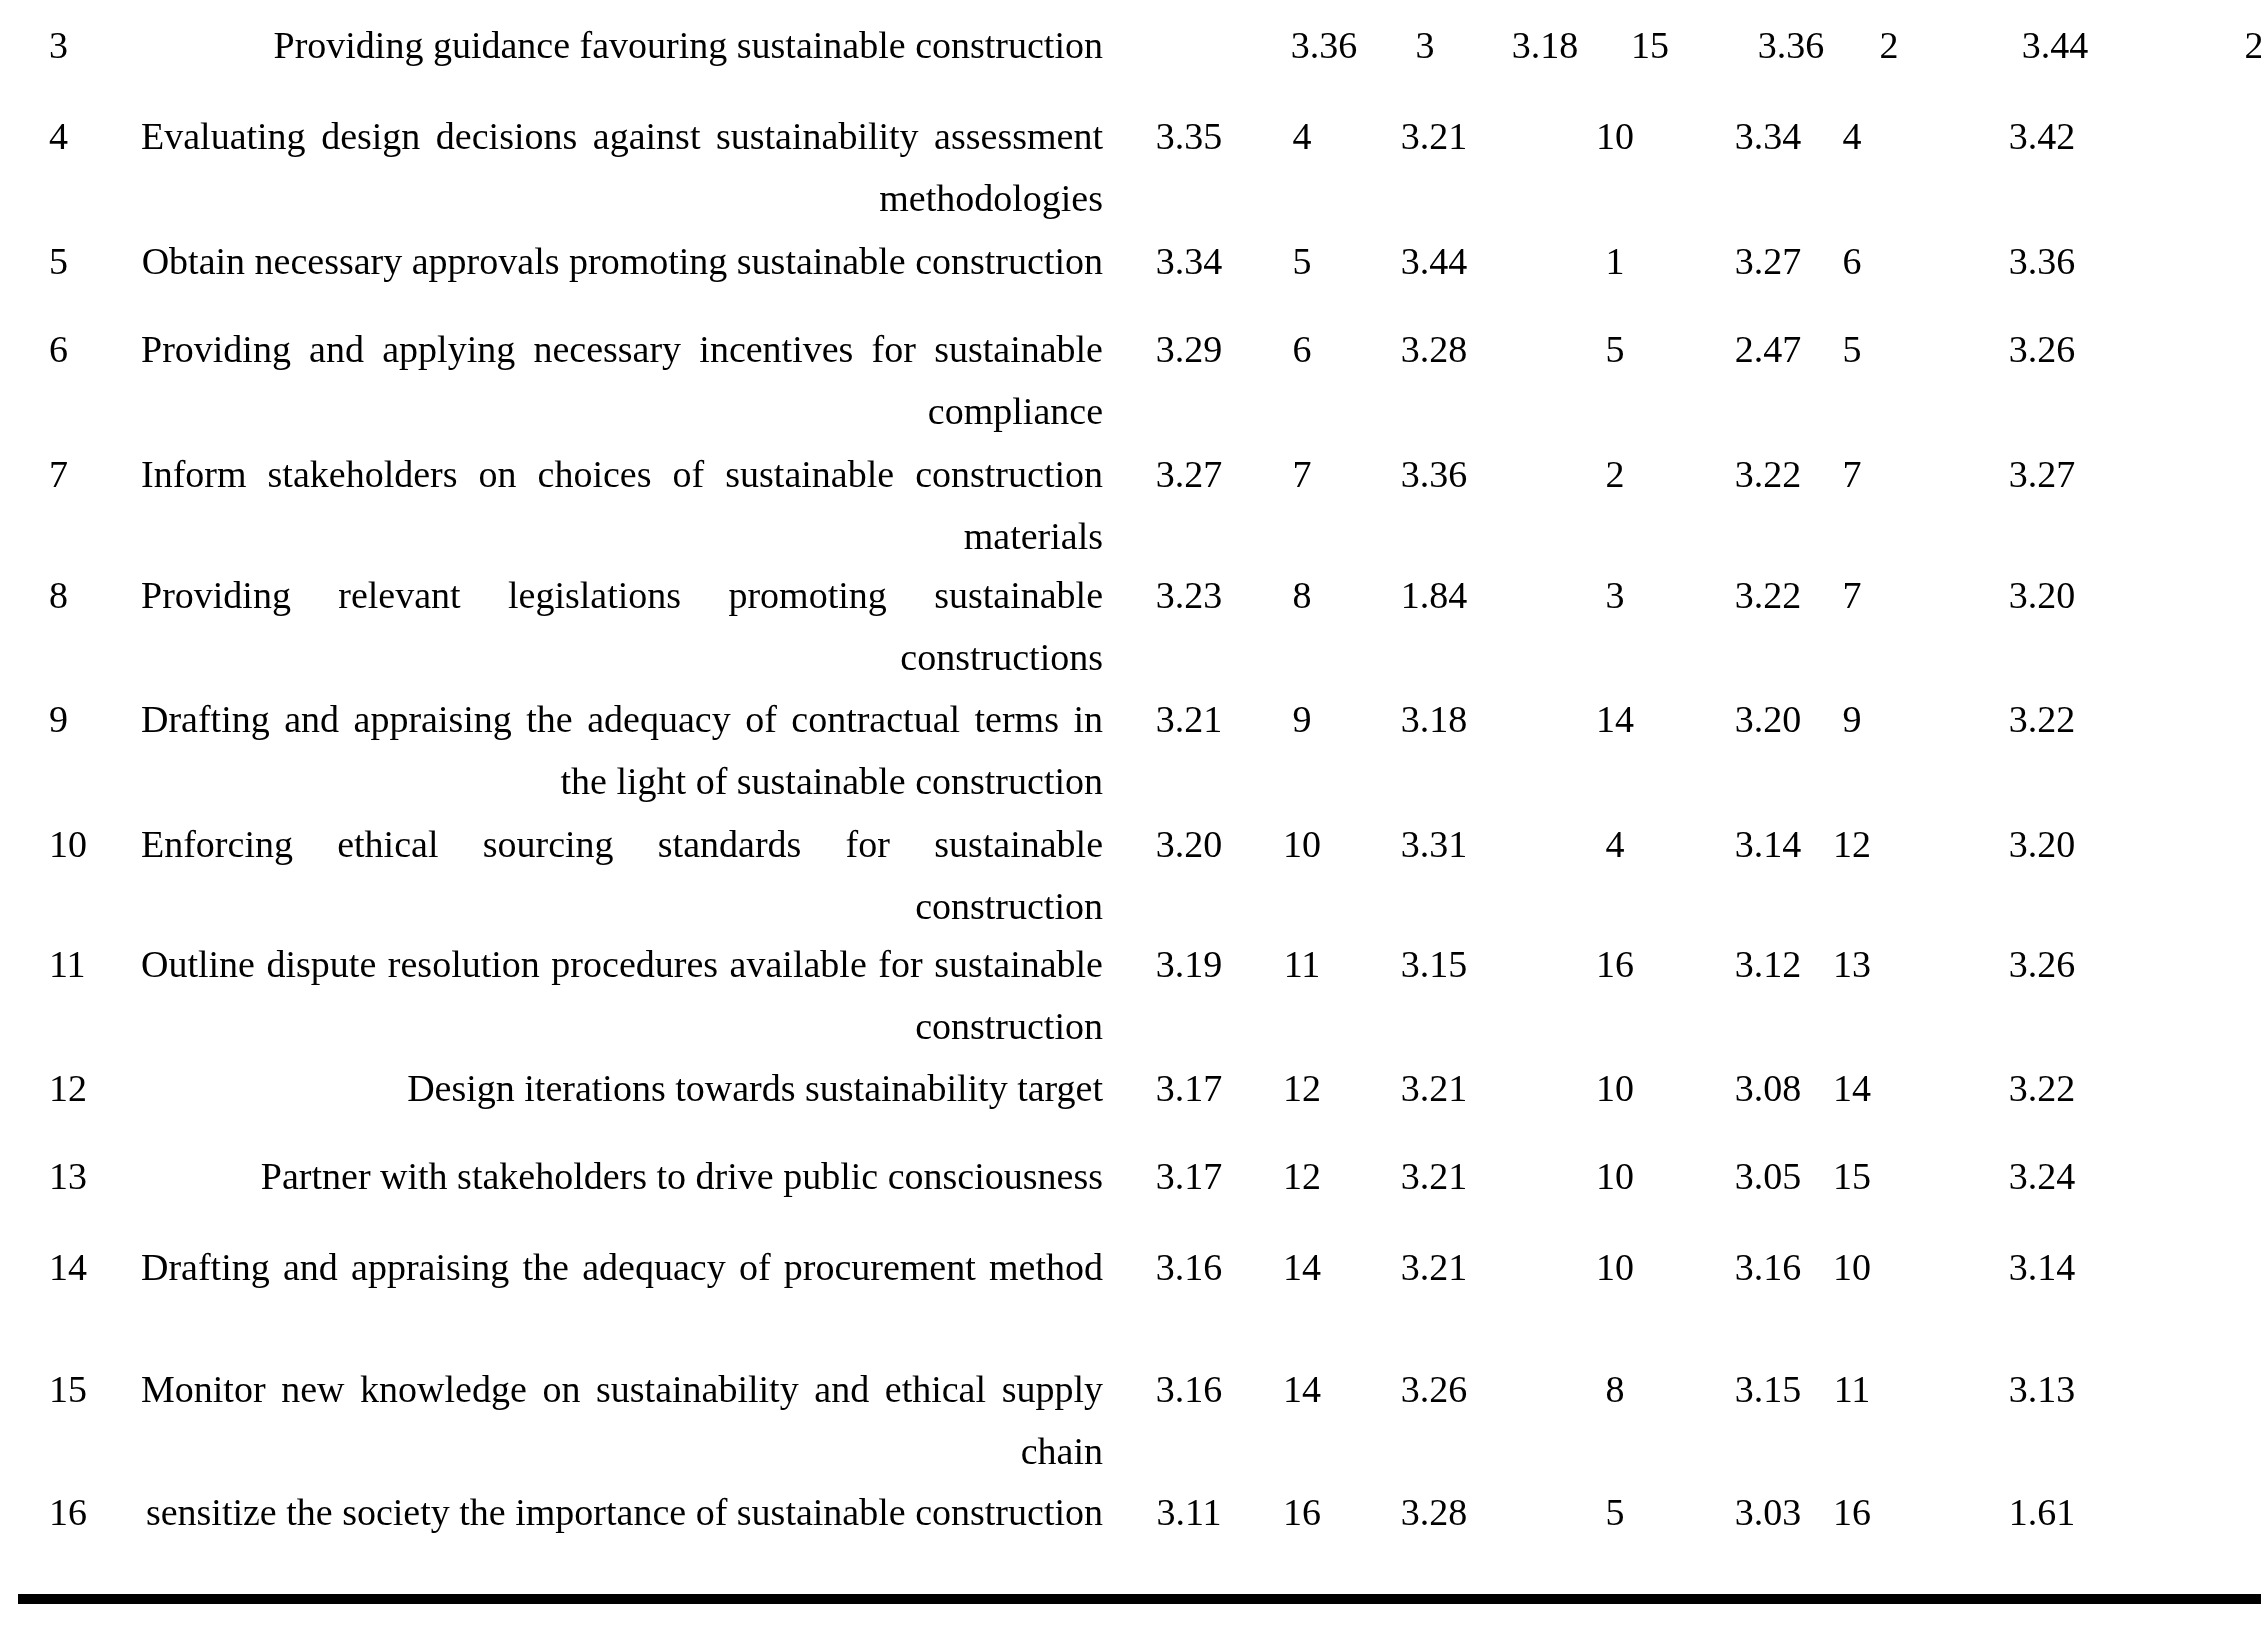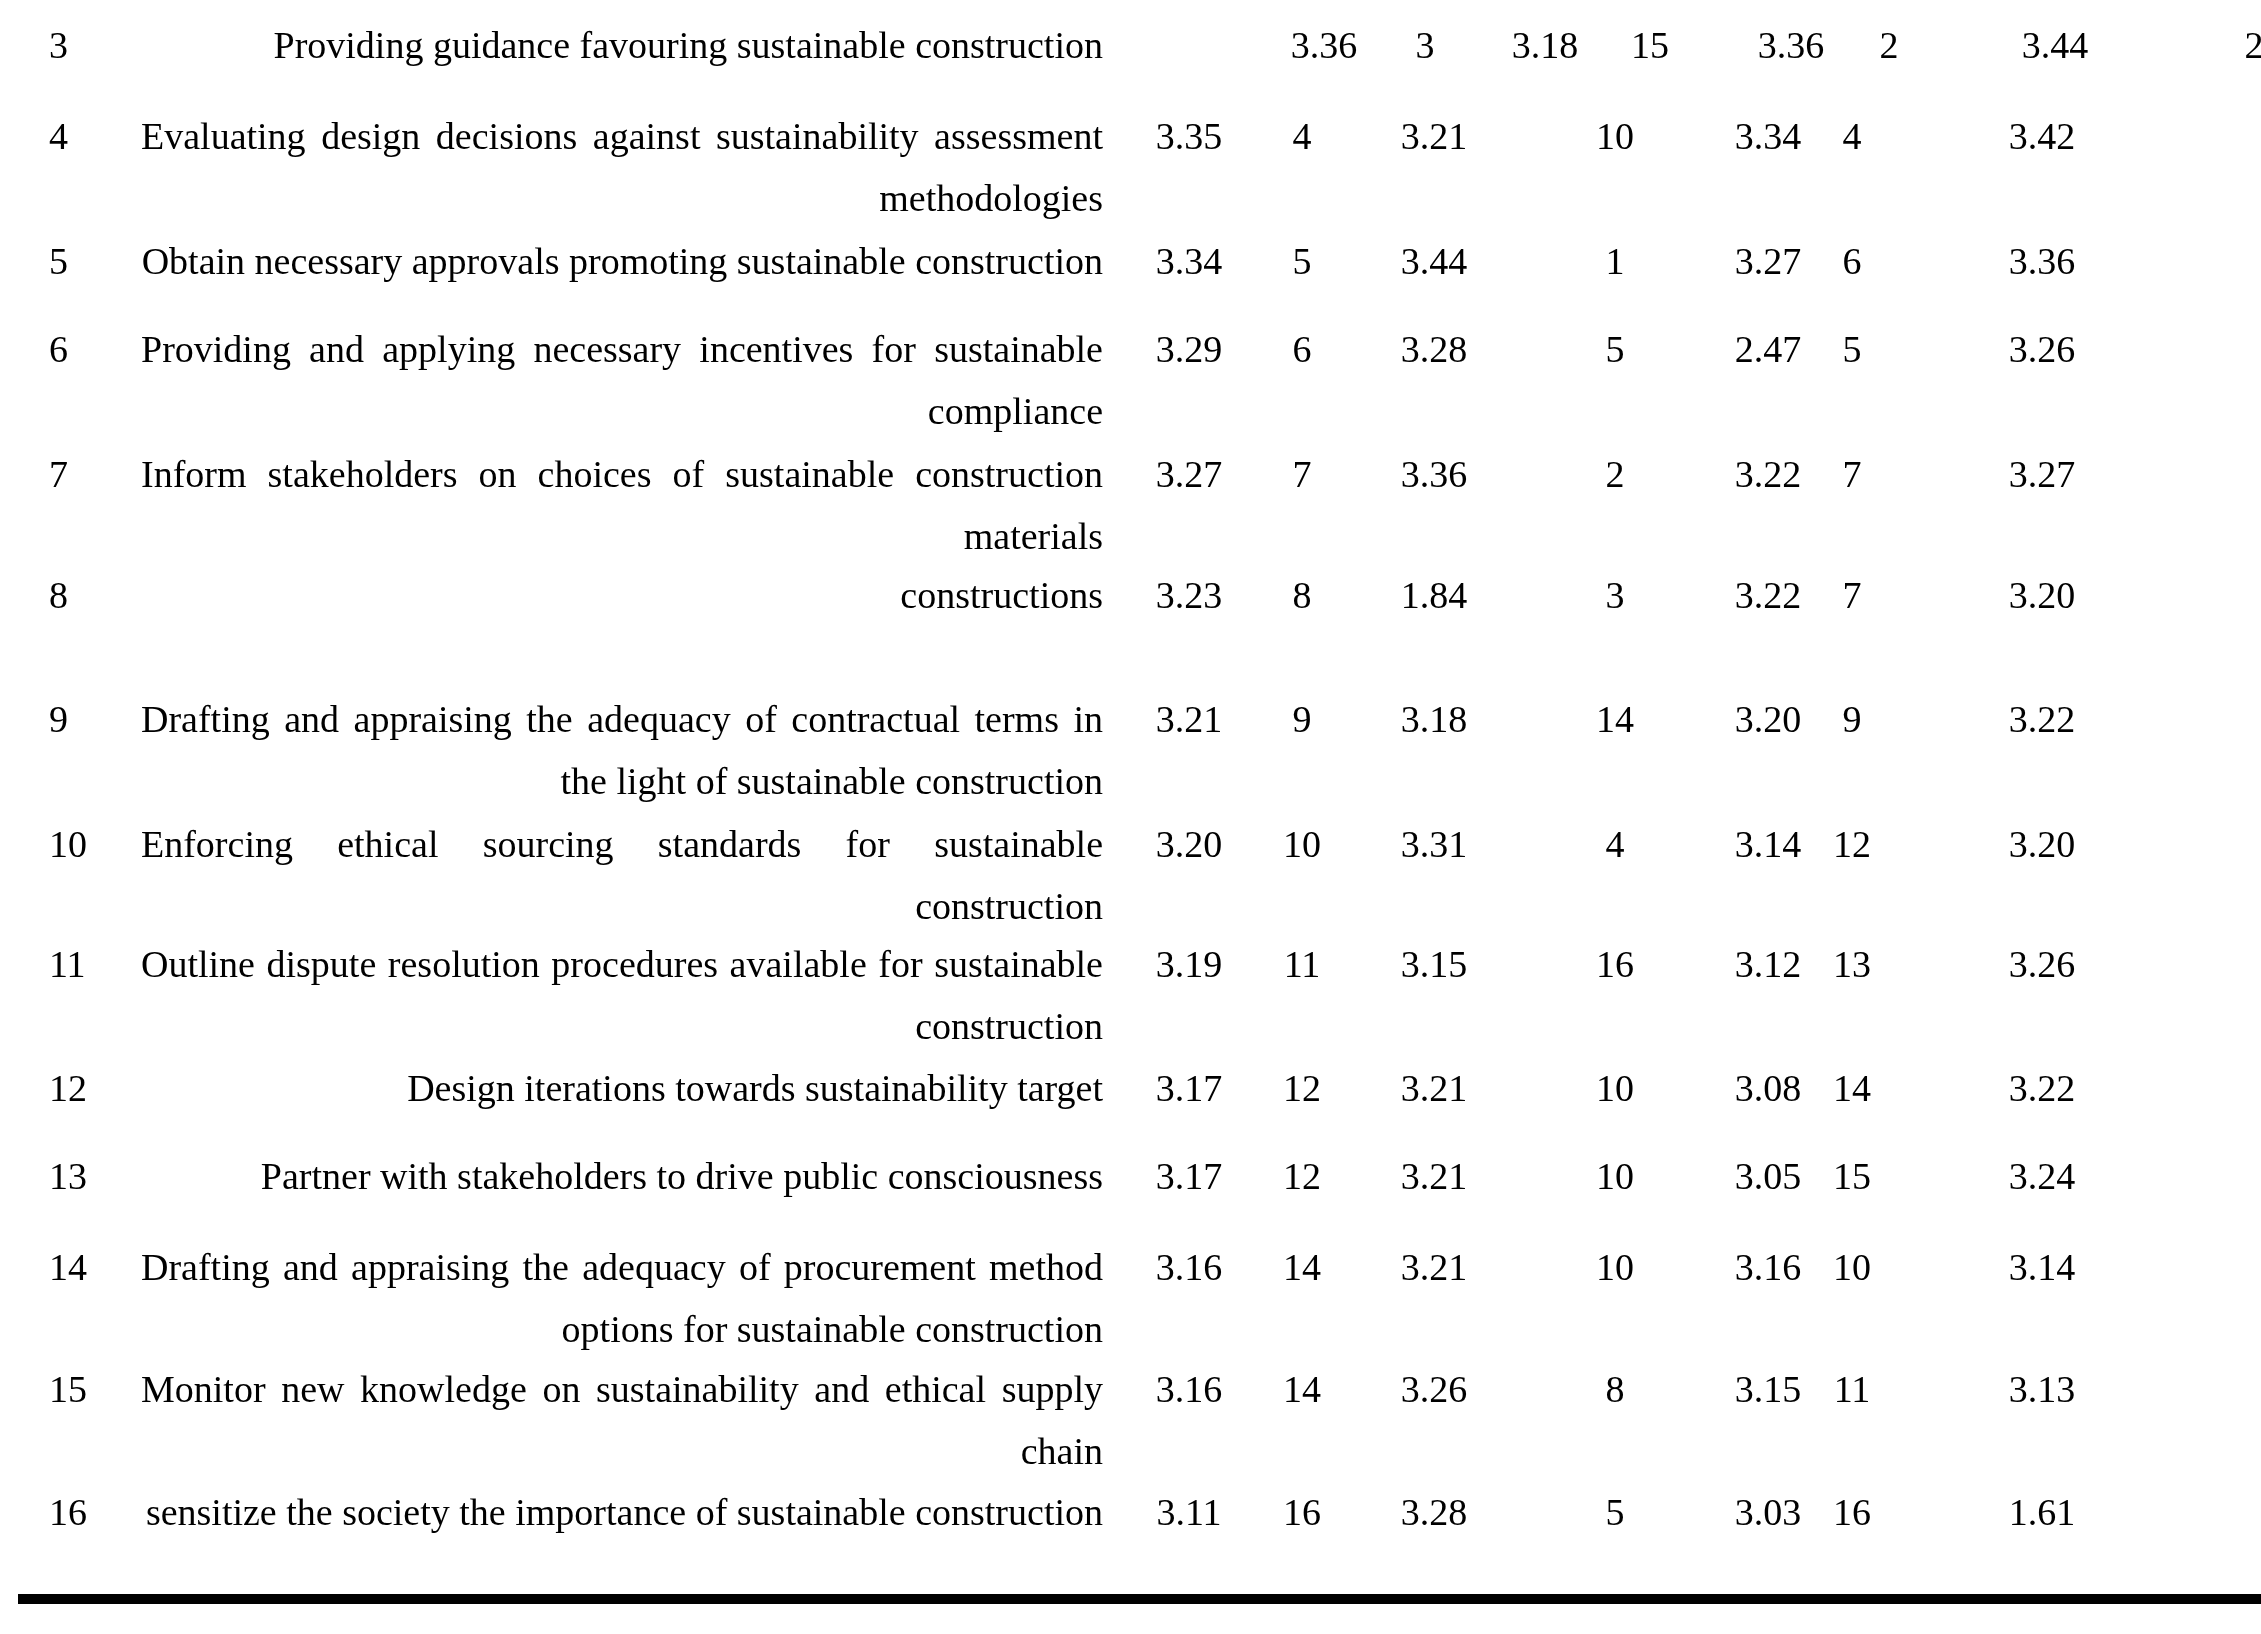--- a/index.html
+++ b/index.html
@@ -149,20 +149,21 @@
         <span class="cell c3">7</span>
         <span class="cell c4">3.36</span>
         <span class="cell c5">2</span>
         <span class="cell c6">3.22</span>
         <span class="cell c7">7</span>
         <span class="cell c8">3.27</span>
       </div>
       <div class="row" data-row="8">
     <span class="num">8</span>
     <div class="desc">
+          <div class="desc-line">Providing relevant legislations promoting sustainable</div>
           <div class="desc-line last">constructions</div>
         </div>
   <span class="cell c2">3.23</span>
         <span class="cell c3">8</span>
         <span class="cell c4">1.84</span>
         <span class="cell c5">3</span>
         <span class="cell c6">3.22</span>
         <span class="cell c7">7</span>
         <span class="cell c8">3.20</span>
       </div>
@@ -231,21 +232,20 @@
         <span class="cell c4">3.21</span>
         <span class="cell c5">10</span>
         <span class="cell c6">3.05</span>
         <span class="cell c7">15</span>
         <span class="cell c8">3.24</span>
       </div>
       <div class="row" data-row="14">
     <span class="num">14</span>
     <div class="desc">
           <div class="desc-line">Drafting and appraising the adequacy of procurement method</div>
-          <div class="desc-line last">options for sustainable construction</div>
         </div>
   <span class="cell c2">3.16</span>
         <span class="cell c3">14</span>
         <span class="cell c4">3.21</span>
         <span class="cell c5">10</span>
         <span class="cell c6">3.16</span>
         <span class="cell c7">10</span>
         <span class="cell c8">3.14</span>
       </div>
       <div class="row" data-row="15">

